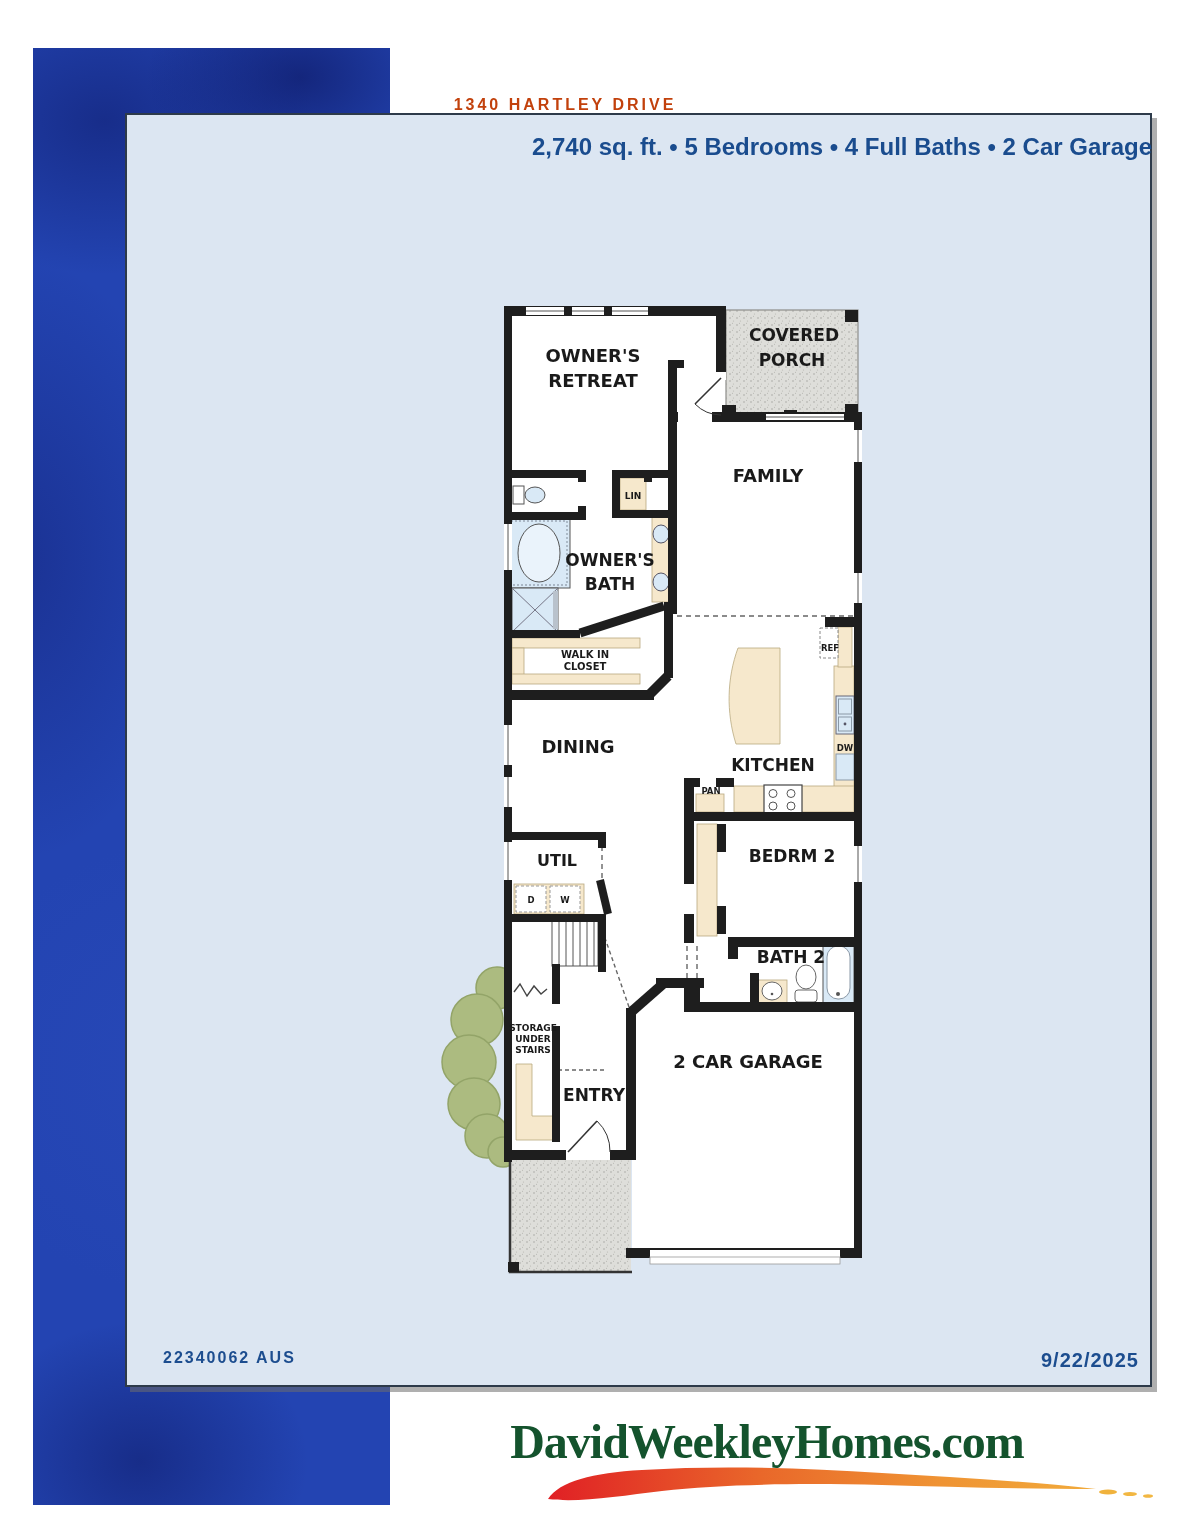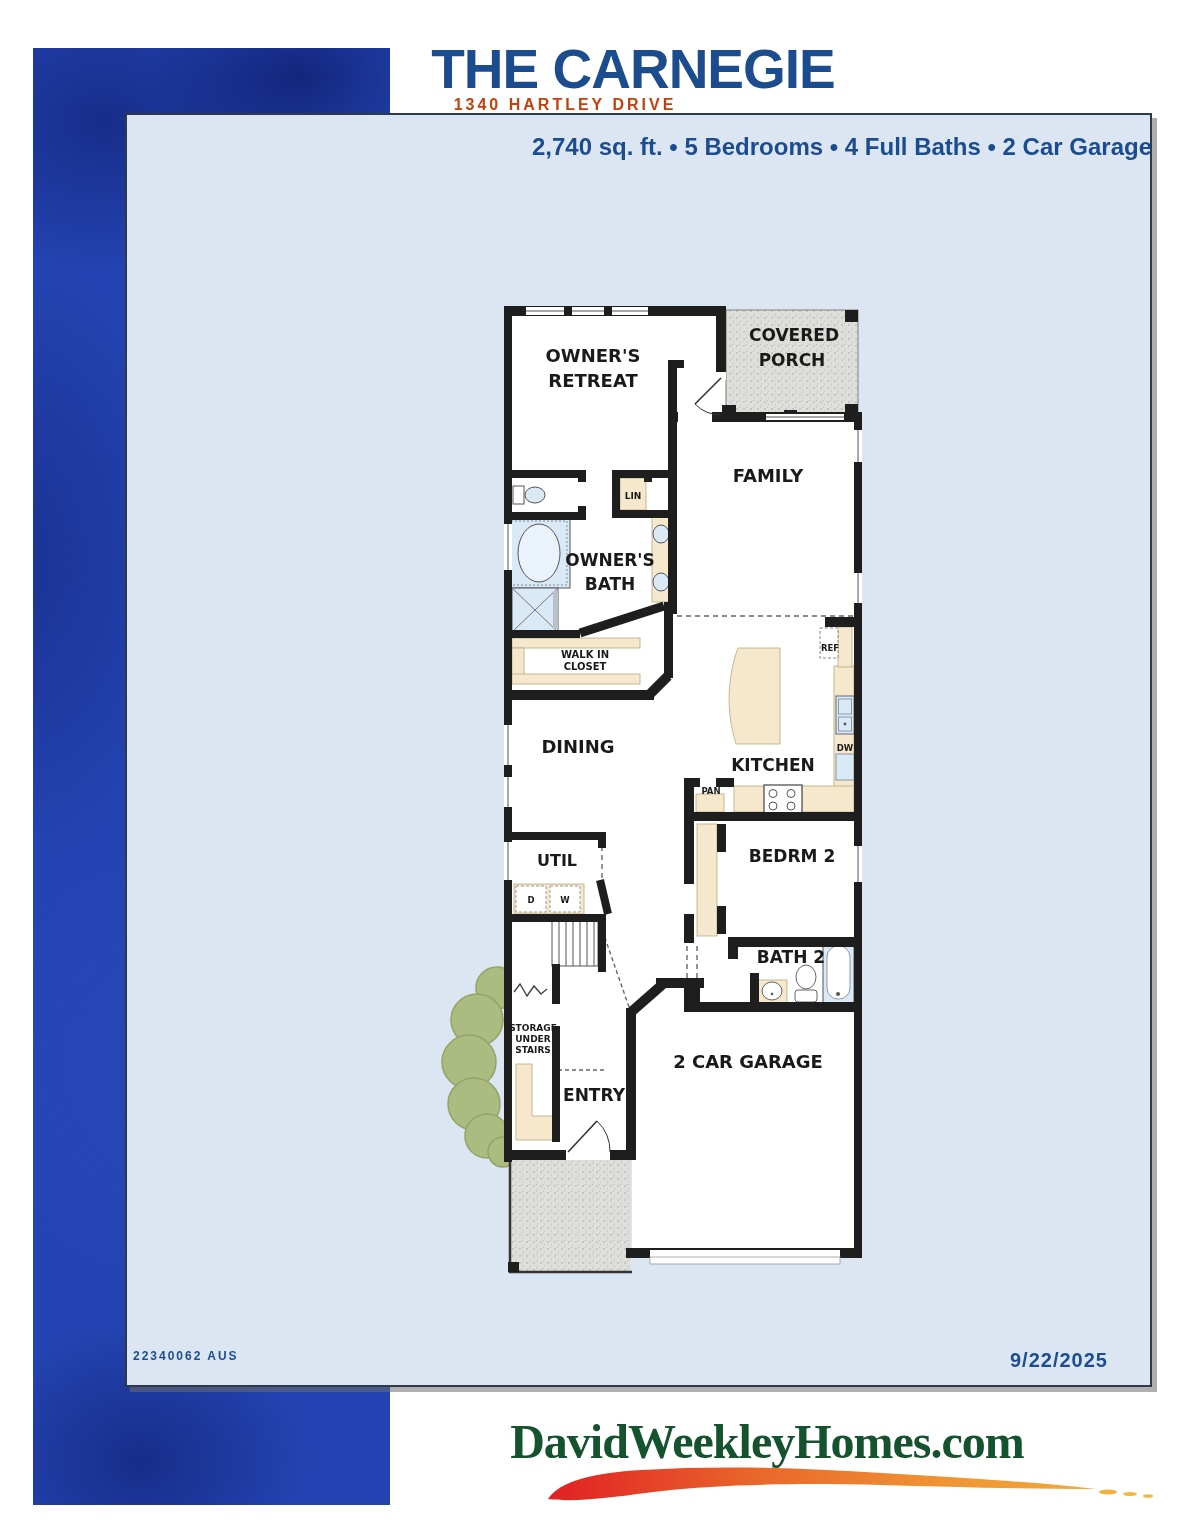--- a/index.html
+++ b/index.html
@@ -17,37 +17,36 @@
   .panel{position:absolute;left:125px;top:113px;width:1027px;height:1274px;
          background:#dce6f2;border:2px solid #2d3a4a;
          box-shadow:5px 5px 0 rgba(110,110,110,.55);box-sizing:border-box;}
   .title{position:absolute;top:42px;left:323px;width:620px;text-align:center;
          color:#1a4c8e;font-weight:bold;font-size:55px;line-height:1.0;letter-spacing:-1px;}
   .subtitle{position:absolute;top:96px;left:365px;width:400px;text-align:center;
          color:#c2410c;font-weight:bold;font-size:16px;letter-spacing:3px;}
   .specs{position:absolute;top:133px;left:125px;width:1027px;text-align:right;
          color:#1a4c8e;font-weight:bold;font-size:24px;}
   .plan-svg{position:absolute;left:440px;top:293px;width:445px;height:990px;}
-  .plan-id{position:absolute;left:133px;top:1349px;color:#1c4d8f;font-weight:bold;
-         font-size:12px;letter-spacing:2px;}
-  .date{position:absolute;left:1010px;top:1349px;width:160px;text-align:left;
+  .plan-id{position:absolute;left:163px;top:1349px;color:#1c4d8f;font-weight:bold;
+         font-size:16px;letter-spacing:2px;}
+  .date{position:absolute;left:1010px;top:1349px;width:160px;text-align:center;
          color:#1c4d8f;font-weight:bold;font-size:20px;letter-spacing:1px;}
   .logo{position:absolute;top:1414px;left:417px;width:700px;text-align:center;
         font-family:"Liberation Serif",serif;font-weight:bold;font-size:48px;
         color:#14532d;letter-spacing:-1px;}
   .swoosh-svg{position:absolute;left:535px;top:1465px;width:625px;height:45px;}
   svg text{font-family:"DejaVu Sans","Liberation Sans",sans-serif;font-weight:bold;fill:#1a1a1a;}
 </style>
 </head>
 <body>
 
 <div class="page">
   <div class="band"></div>
 
-  <div class="title">THE CARNEGIE</div>
   <div class="subtitle">1340 HARTLEY DRIVE</div>
 
   <div class="panel"></div>
   <div class="specs">2,740 sq. ft. • 5 Bedrooms • 4 Full Baths • 2 Car Garage</div>
 
   <svg class="plan-svg" viewBox="440 293 445 990">
     <defs>
       <pattern id="speck" width="7" height="7" patternUnits="userSpaceOnUse">
         <rect width="7" height="7" fill="#dedeDA"></rect>
         <circle cx="2" cy="3" r="0.8" fill="#a9a9a4"></circle>

